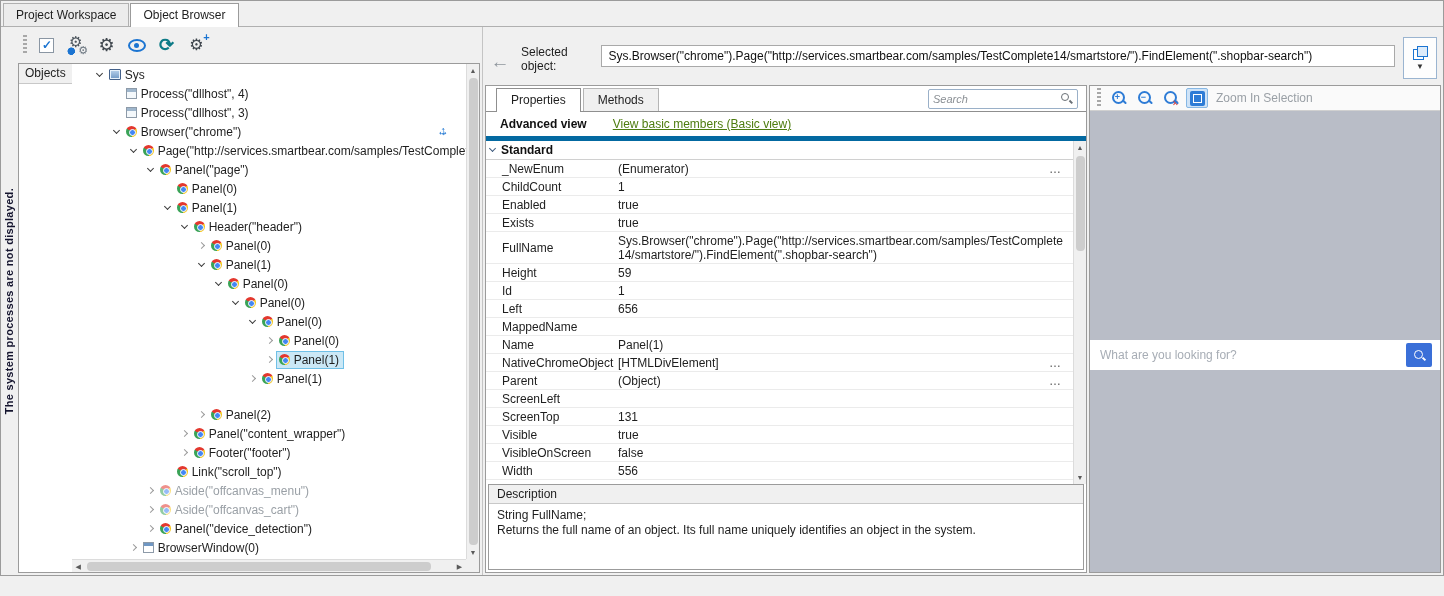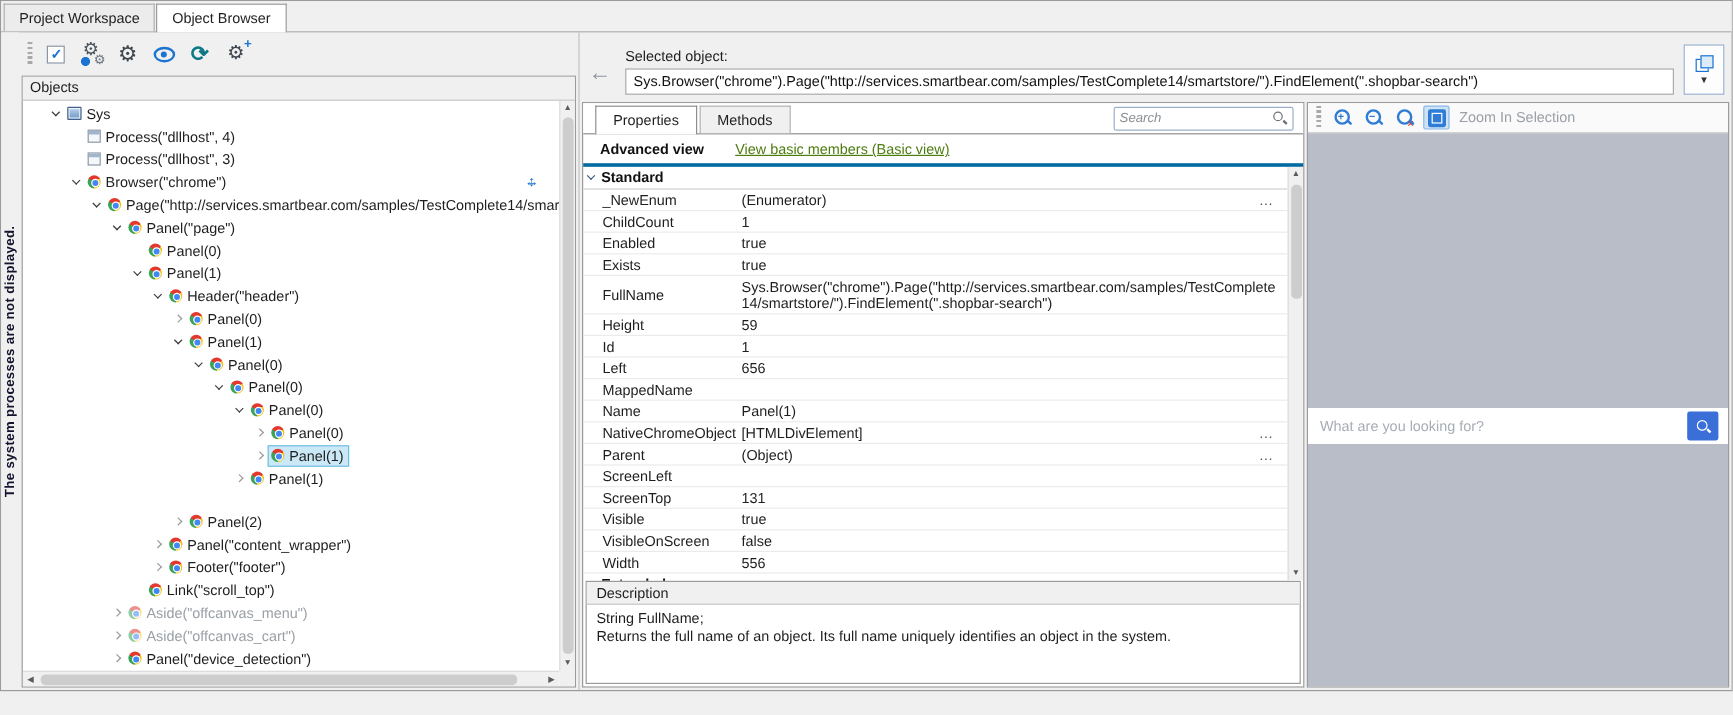--- a/index.html
+++ b/index.html
@@ -29,21 +29,21 @@
   .i-gears-person::before{content:'⚙';position:absolute;left:3px;top:-3px;font-size:15px;color:#4d565e;line-height:1.2}
   .i-gears-person::after{content:'⚙';position:absolute;right:-1px;bottom:-3px;font-size:11px;color:#6b7680;line-height:1.2}
   .i-gear::before{content:'⚙';font-size:18px;color:#3f464d;line-height:1}
   .i-eye{width:18px;height:13px;border:2px solid #1b74d1;border-radius:50%;position:relative}
   .i-eye::after{content:'';position:absolute;left:50%;top:50%;width:5px;height:5px;margin:-2.5px 0 0 -2.5px;border-radius:50%;background:#1b74d1}
   .i-refresh::before{content:'⟳';font-size:18px;font-weight:bold;color:#0c7a86;line-height:1}
   .i-gear-spark{position:relative}
   .i-gear-spark::before{content:'⚙';font-size:16px;color:#3f464d;line-height:1}
   .i-gear-spark::after{content:'+';position:absolute;right:-6px;top:-6px;color:#1b74d1;font-weight:bold;font-size:11px}
 
-  .objects-panel{flex:1;margin:0 2px 2px 2px;border:1px solid #9b9b9b;background:#fff;display:flex;flex-direction:column;min-height:0}
+  .objects-panel{flex:1;margin:0 2px 2px 2px;border:1px solid #9b9b9b;background:#fff;display:flex;flex-direction:row;min-height:0}
   .objects-header{height:20px;flex:none;background:#f0f0f0;border-bottom:1px solid #c8c8c8;padding:2px 6px}
   .tree-wrap{flex:1;position:relative;min-height:0;overflow:hidden}
   .tree{position:absolute;top:1px;left:0;right:13px;bottom:13px;overflow:hidden}
   .trow{height:19px;display:flex;align-items:center;white-space:nowrap;position:relative;cursor:default}
   .texp{width:13px;flex:none;display:flex;align-items:center;justify-content:center}
   .chev{width:5px;height:5px;border-right:1.6px solid #3c3c3c;border-bottom:1.6px solid #3c3c3c;display:inline-block}
   .chev.down{transform:rotate(45deg);margin-top:-2px}
   .chev.right{transform:rotate(-45deg);border-color:#9a9a9a}
   .chev.shead{border-color:#3e5b7e;margin-top:-3px}
   .tnode{display:flex;align-items:center;padding:1px 4px 1px 2px;border:1px solid transparent}
@@ -67,40 +67,40 @@
   .corner{position:absolute;right:0;bottom:0;width:13px;height:13px;background:#f0f0f0}
   .sarrow{font-size:7px;color:#5a5a5a;width:13px;height:13px;line-height:13px;text-align:center;flex:none;cursor:pointer}
   .vthumb{width:9px;background:#cdcdcd;border-radius:4px;flex:1;margin:1px 0}
   .hthumb{height:9px;background:#cdcdcd;border-radius:4px;flex:1;margin:0 22px 0 2px}
 
   
   .rightcol{flex:1;display:flex;flex-direction:column;min-width:0;border-left:1px solid #c4c4c4}
   .selbar{height:58px;flex:none;display:flex;align-items:center;gap:8px;padding:0 6px 0 4px}
   .backbtn{width:26px;height:26px;margin-top:12px;display:flex;align-items:center;justify-content:center;cursor:pointer}
   .backbtn span{font-size:19px;color:#8e959c;font-weight:bold}
-  .selstack{flex:1;display:flex;flex-direction:column;gap:3px;min-width:0;padding-top:6px}
+  .selstack{flex:1;display:flex;flex-direction:row;gap:3px;min-width:0;padding-top:6px}
   .selinput{height:22px;border:1px solid #a9a9a9;background:#fff;font-family:inherit;font-size:12px;padding:2px 6px;width:100%;color:#111}
   .copybtn{width:34px;height:42px;margin-top:4px;border:1px solid #9ab4d0;background:#fdfdfd;display:flex;flex-direction:column;align-items:center;justify-content:center;gap:3px;cursor:pointer}
   .copy-ic{position:relative;width:15px;height:14px;display:block}
   .copy-ic::before{content:'';position:absolute;left:0;bottom:0;width:9px;height:9px;border:1.4px solid #1b74d1;background:#fff}
   .copy-ic::after{content:'';position:absolute;right:0;top:0;width:9px;height:9px;border:1.4px solid #1b74d1;background:#dcebfa}
   .caret{font-size:8px;color:#333;line-height:8px}
 
   .contentrow{flex:1;display:flex;min-height:0}
   .inspector{flex:1;display:flex;flex-direction:column;min-width:0;background:#fff;border:1px solid #9b9b9b;margin:0 0 2px 2px}
   .itabs{height:26px;flex:none;display:flex;align-items:flex-end;background:#fff;border-bottom:1px solid #8f8f8f;padding-left:10px;position:relative}
   .itab{padding:4px 14px;border:1px solid #b5b5b5;border-bottom:none;background:#f0f0f0;margin-right:2px;cursor:pointer}
   .itab.active{background:#fff;border-color:#8f8f8f;margin-bottom:-1px;padding-bottom:5px}
   .searchbox{position:absolute;right:8px;top:3px;width:150px;height:20px;border:1px solid #9ab0c8;border-radius:2px;background:#fff;display:flex;align-items:center;padding:0 4px}
   .searchbox input{flex:1;border:none;outline:none;font-size:11px;min-width:0;font-family:inherit;color:#333}
   .searchbox input::placeholder{font-style:italic;color:#8a8f94}
   .smag{width:12px;height:12px;position:relative;flex:none}
   .smag::before{content:'';position:absolute;left:0;top:0;width:6px;height:6px;border:1.4px solid #6a7076;border-radius:50%}
   .smag::after{content:'';position:absolute;left:8px;top:8px;width:4px;height:1.6px;background:#6a7076;transform:rotate(45deg)}
-  .viewrow{flex:none;padding:5px 0 5px 14px;border-bottom:3px solid #0369a1;display:flex;gap:26px;align-items:center}
+  .viewrow{flex:none;padding:5px 0 5px 14px;border-bottom:5px solid #0369a1;display:flex;gap:26px;align-items:center}
   .viewmode{font-weight:bold;color:#111}
   .link{color:#4d7c0f;text-decoration:underline;cursor:pointer}
 
   .gridwrap{flex:1;position:relative;min-height:0;overflow:hidden}
   .pgrid{position:absolute;top:0;left:0;right:13px;bottom:0;overflow:hidden}
   .sechead{height:19px;display:flex;align-items:center;gap:6px;padding-left:4px;border-bottom:1px solid #d0d0d0;cursor:pointer}
   .sectitle{font-weight:bold;color:#111}
   .prow{min-height:18px;display:flex;border-bottom:1px solid #ebebeb;align-items:stretch}
   .pname{width:128px;flex:none;padding:2px 4px 1px 16px;display:flex;align-items:center}
   .pval{flex:1;padding:2px 4px 1px 4px;display:flex;align-items:flex-start;min-width:0}

